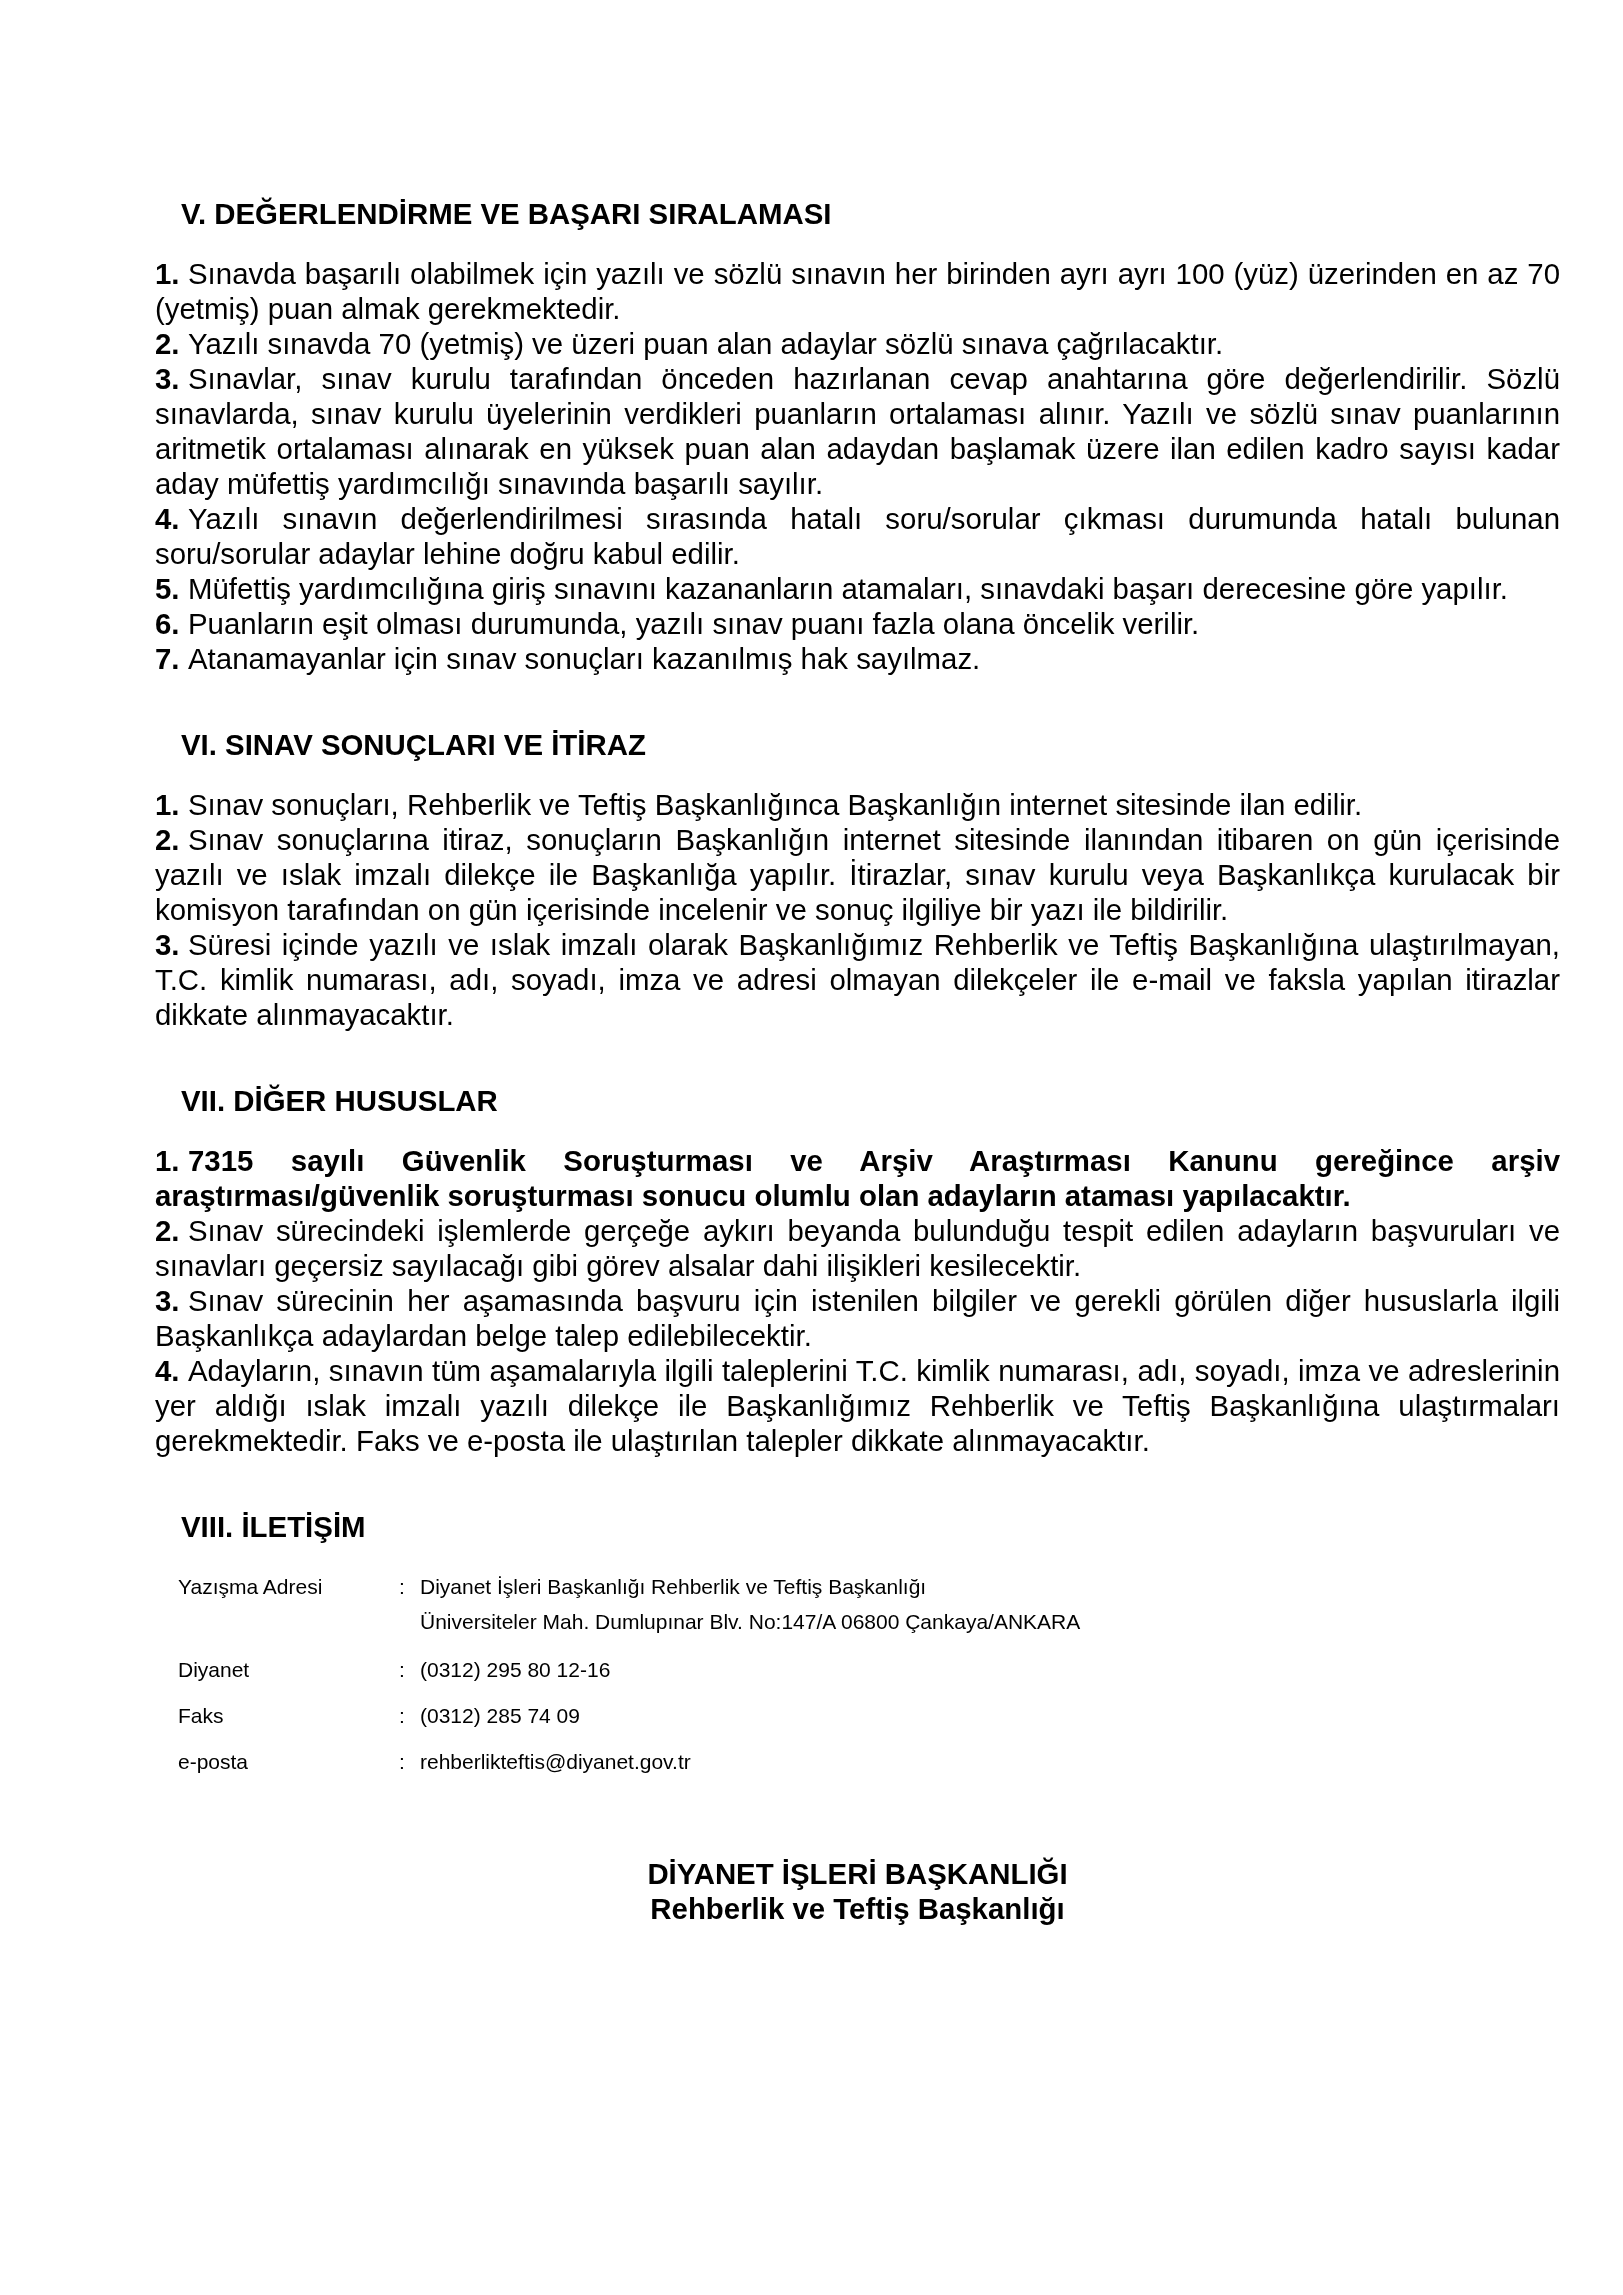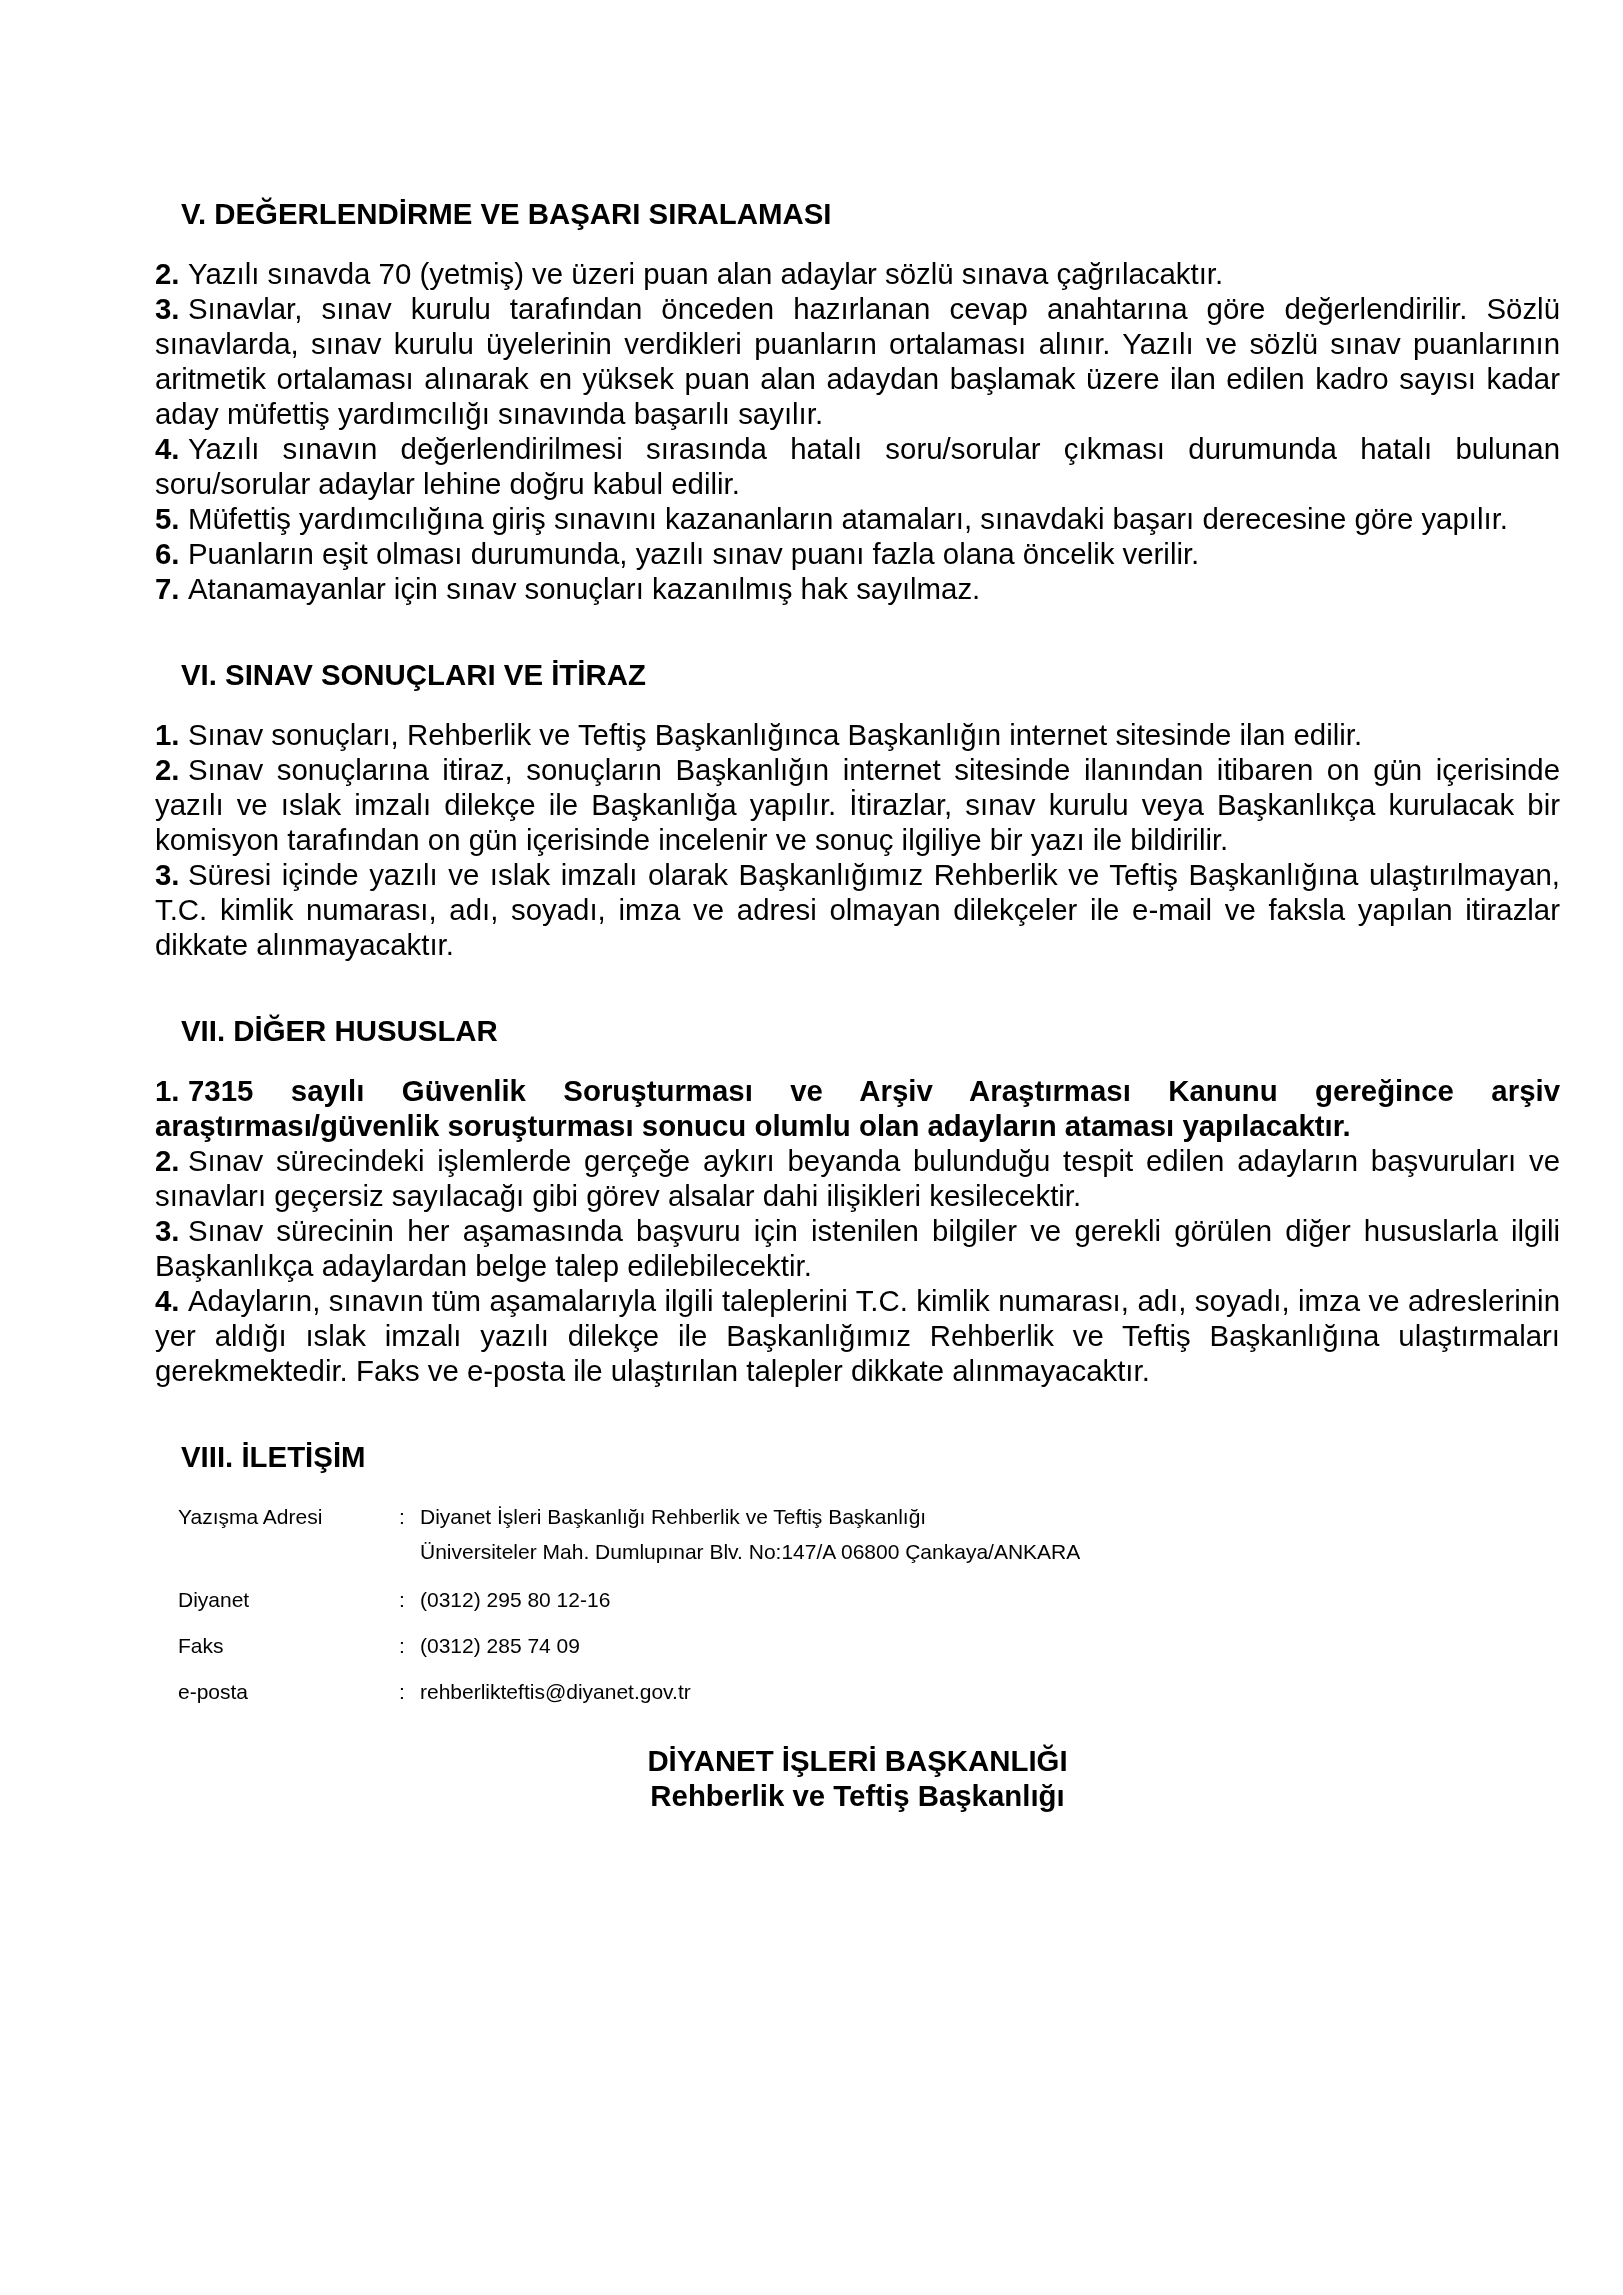--- a/index.html
+++ b/index.html
@@ -42,33 +42,34 @@
   .contact-row.spaced { margin-top: 11px; }
   .contact-label { width: 221px; flex-shrink: 0; }
   .contact-colon { width: 21px; flex-shrink: 0; }
   .contact-value { flex: 1; }
   .closing {
     font-size: 29.4px;
     line-height: 35px;
     margin-top: 33px;
   }
   .signature {
-    margin-top: 34px;
+    margin-top: 77px;
     text-align: center;
     font-weight: bold;
     font-size: 29.4px;
     line-height: 35px;
   }
 </style>
 </head>
 <body>
 
 <div class="page">
 
   <h2 class="section-heading first">V. DEĞERLENDİRME VE BAŞARI SIRALAMASI</h2>
+  <p class="item"><b class="pnum">1.</b><span>Sınavda başarılı olabilmek için yazılı ve sözlü sınavın her birinden ayrı ayrı 100 (yüz) üzerinden en az 70 (yetmiş) puan almak gerekmektedir.</span></p>
   <p class="item"><b class="pnum">2.</b><span>Yazılı sınavda 70 (yetmiş) ve üzeri puan alan adaylar sözlü sınava çağrılacaktır.</span></p>
   <p class="item"><b class="pnum">3.</b><span>Sınavlar, sınav kurulu tarafından önceden hazırlanan cevap anahtarına göre değerlendirilir. Sözlü sınavlarda, sınav kurulu üyelerinin verdikleri puanların ortalaması alınır. Yazılı ve sözlü sınav puanlarının aritmetik ortalaması alınarak en yüksek puan alan adaydan başlamak üzere ilan edilen kadro sayısı kadar aday müfettiş yardımcılığı sınavında başarılı sayılır.</span></p>
   <p class="item"><b class="pnum">4.</b><span>Yazılı sınavın değerlendirilmesi sırasında hatalı soru/sorular çıkması durumunda hatalı bulunan soru/sorular adaylar lehine doğru kabul edilir.</span></p>
   <p class="item"><b class="pnum">5.</b><span>Müfettiş yardımcılığına giriş sınavını kazananların atamaları, sınavdaki başarı derecesine göre yapılır.</span></p>
   <p class="item"><b class="pnum">6.</b><span>Puanların eşit olması durumunda, yazılı sınav puanı fazla olana öncelik verilir.</span></p>
   <p class="item"><b class="pnum">7.</b><span>Atanamayanlar için sınav sonuçları kazanılmış hak sayılmaz.</span></p>
 
   <h2 class="section-heading">VI. SINAV SONUÇLARI VE İTİRAZ</h2>
   <p class="item"><b class="pnum">1.</b><span>Sınav sonuçları, Rehberlik ve Teftiş Başkanlığınca Başkanlığın internet sitesinde ilan edilir.</span></p>
   <p class="item"><b class="pnum">2.</b><span>Sınav sonuçlarına itiraz, sonuçların Başkanlığın internet sitesinde ilanından itibaren on gün içerisinde yazılı ve ıslak imzalı dilekçe ile Başkanlığa yapılır. İtirazlar, sınav kurulu veya Başkanlıkça kurulacak bir komisyon tarafından on gün içerisinde incelenir ve sonuç ilgiliye bir yazı ile bildirilir.</span></p>

